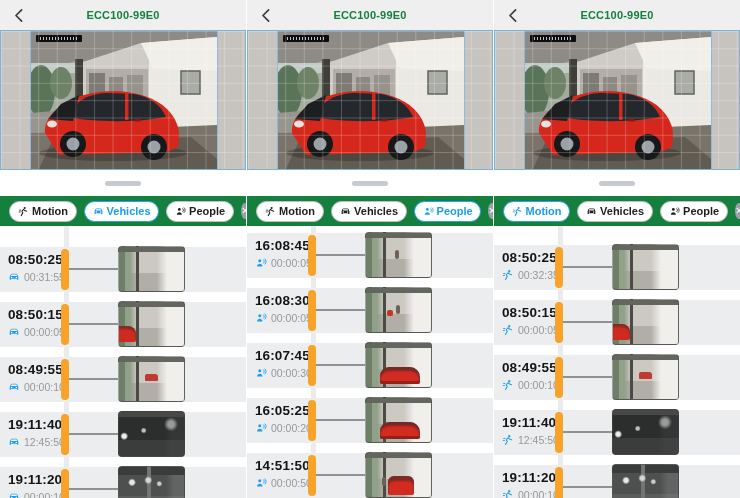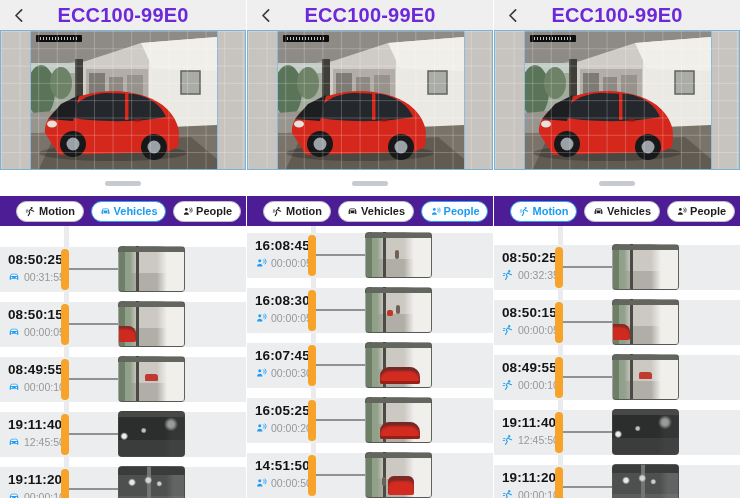--- a/index.html
+++ b/index.html
@@ -7,21 +7,21 @@
     width:740px;height:498px;overflow:hidden;background:#fff;
     font-family:"Liberation Sans","DejaVu Sans",sans-serif;
     -webkit-font-smoothing:antialiased;
   }
   #app{display:flex;gap:1px;width:740px;height:498px;background:#fff;}
   .panel{width:246px;height:498px;background:#fff;position:relative;overflow:hidden;flex:0 0 246px;}
 
   
   .app-bar{height:30px;background:#eeefee;position:relative;display:flex;align-items:center;justify-content:center;}
   .back{position:absolute;left:6px;top:0;bottom:0;width:26px;background:none;border:0;padding:0;display:flex;align-items:center;justify-content:center;cursor:pointer;}
-  .title{font-size:20px;font-weight:700;color:#6d28d9;letter-spacing:.2px;}
+  .title{font-size:11px;font-weight:700;color:#15803d;letter-spacing:.2px;}
 
   
   .video{height:140px;background:#c7c4c0;position:relative;box-sizing:border-box;
          border:1px solid #7ab2d8;}
   .vframe{position:absolute;left:29px;top:0;width:186px;height:138px;overflow:hidden;
           border-left:1px solid rgba(130,185,225,.85);border-right:1px solid rgba(130,185,225,.85);box-sizing:content-box;}
   .scene{display:block;width:186px;height:138px;}
   .osd{position:absolute;left:5px;top:4px;width:46px;height:7px;border-radius:1px;
        background-color:#0d0d0d;
        background-image:repeating-linear-gradient(90deg,rgba(255,255,255,.75) 0 1px,rgba(0,0,0,0) 1px 3px);
@@ -29,21 +29,21 @@
   .grid{position:absolute;inset:0;pointer-events:none;
         background-image:linear-gradient(rgba(255,255,255,.22) 1px,rgba(0,0,0,0) 1px),
                          linear-gradient(90deg,rgba(255,255,255,.22) 1px,rgba(0,0,0,0) 1px);
         background-size:18.6px 17.3px;}
 
   
   .handle-row{height:26px;background:#fff;display:flex;align-items:center;justify-content:center;}
   .drag-handle{width:36px;height:5px;border-radius:2.5px;background:#c7cbcf;cursor:grab;}
 
   
-  .chips{height:30px;background:#4c1d95;display:flex;align-items:center;gap:7px;padding:0 12px 0 16px;box-sizing:border-box;}
+  .chips{height:30px;background:#15803d;display:flex;align-items:center;gap:7px;padding:0 12px 0 9px;box-sizing:border-box;}
   .chip{display:inline-flex;align-items:center;gap:3px;height:21px;padding:0 8px;border-radius:11px;
         background:#fff;border:1px solid #c2c2c2;color:#1e1e1e;font-size:11px;font-weight:700;
         font-family:inherit;cursor:pointer;white-space:nowrap;}
   .chip.sel{border:1.5px solid #2d9ff0;color:#1d9bf0;background:#fdfeff;padding:0 7.5px;}
   .cicon{width:11px;height:11px;flex:0 0 11px;}
   .close{margin-left:auto;width:16px;height:16px;border-radius:50%;background:#9aa0a6;color:#fff;
          border:0;padding:0;font-size:9.5px;line-height:16px;text-align:center;cursor:pointer;font-family:inherit;}
 
   
   .list{position:relative;height:272px;background:#fff;overflow:hidden;}

